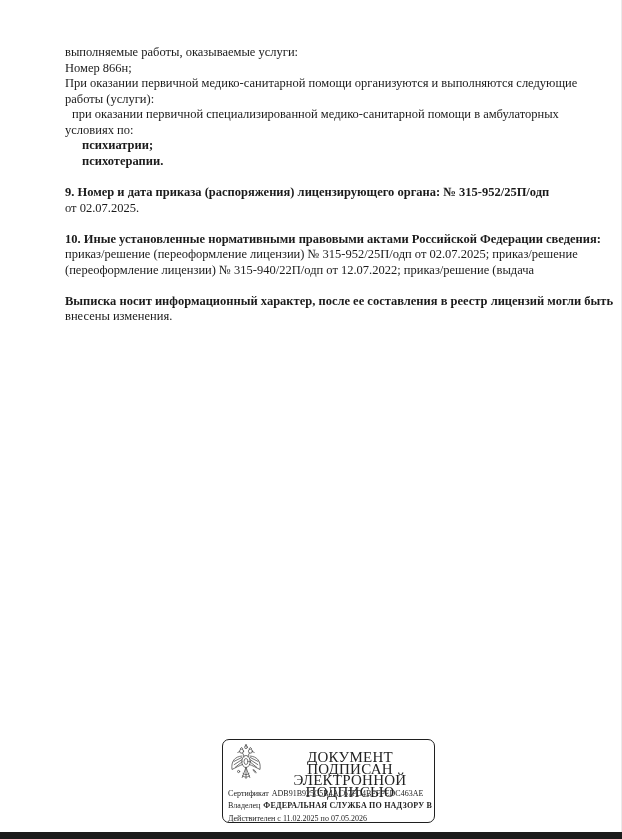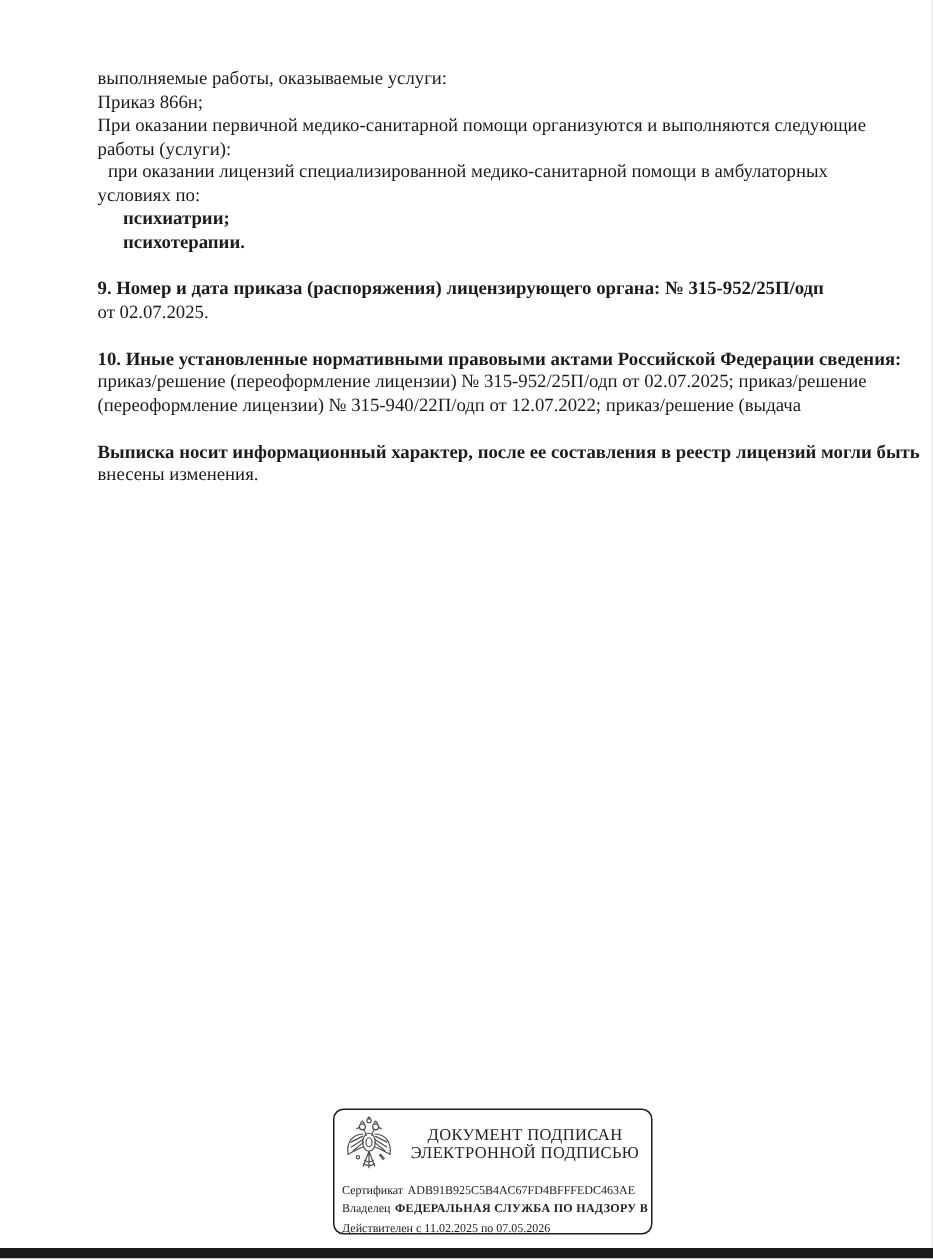--- a/index.html
+++ b/index.html
@@ -54,21 +54,21 @@
     top: 4px;
     width: 34px;
     height: 42px;
   }
   .stamp-title {
     position: absolute;
     left: 46px;
     right: 3px;
     top: 12px;
     text-align: center;
-    font-size: 11px;
+    font-size: 15px;
     line-height: 11.5px;
     letter-spacing: 0.25px;
     color: #222222;
   }
   .stamp-info {
     position: absolute;
     left: 5px;
     top: 48px;
     width: 320px;
     font-size: 8px;
@@ -88,24 +88,24 @@
     background: #1b1b1b;
   }
 </style>
 </head>
 <body>
 
 <div class="page">
 
   <div class="doc-text">
     <div class="line">выполняемые работы, оказываемые услуги:</div>
-    <div class="line">Приказ 866н;</div>
+    <div class="line">Номер 866н;</div>
     <div class="line">При оказании первичной медико-санитарной помощи организуются и выполняются следующие</div>
     <div class="line">работы (услуги):</div>
-    <div class="line ind1">при оказании лицензий специализированной медико-санитарной помощи в амбулаторных</div>
+    <div class="line ind1">при оказании первичной специализированной медико-санитарной помощи в амбулаторных</div>
     <div class="line">условиях по:</div>
     <div class="line ind2">психиатрии;</div>
     <div class="line ind2">психотерапии.</div>
     <div class="line sec">9. Номер и дата приказа (распоряжения) лицензирующего органа: № 315-952/25П/одп</div>
     <div class="line">от 02.07.2025.</div>
     <div class="line sec">10. Иные установленные нормативными правовыми актами Российской Федерации сведения:</div>
     <div class="line">приказ/решение (переоформление лицензии) № 315-952/25П/одп от 02.07.2025; приказ/решение</div>
     <div class="line">(переоформление лицензии) № 315-940/22П/одп от 12.07.2022; приказ/решение (выдача</div>
     <div class="line sec">Выписка носит информационный характер, после ее составления в реестр лицензий могли быть</div>
     <div class="line">внесены изменения.</div>

